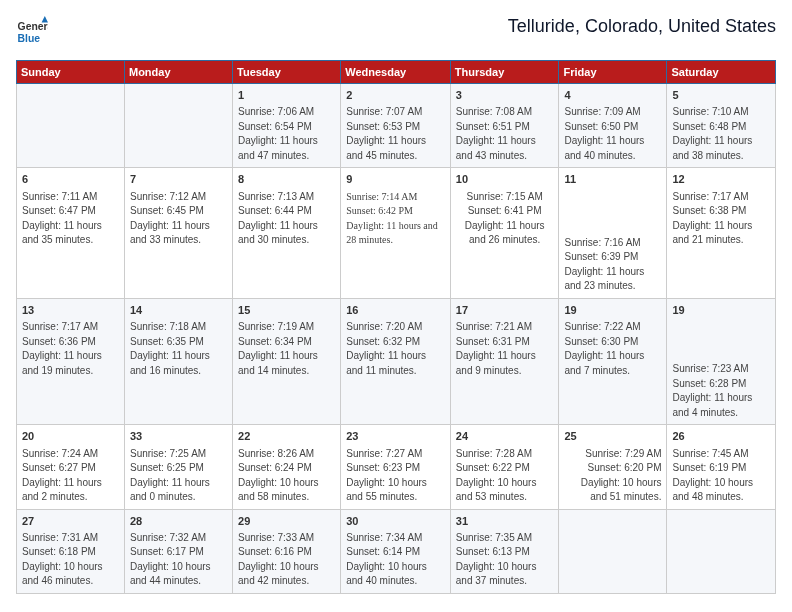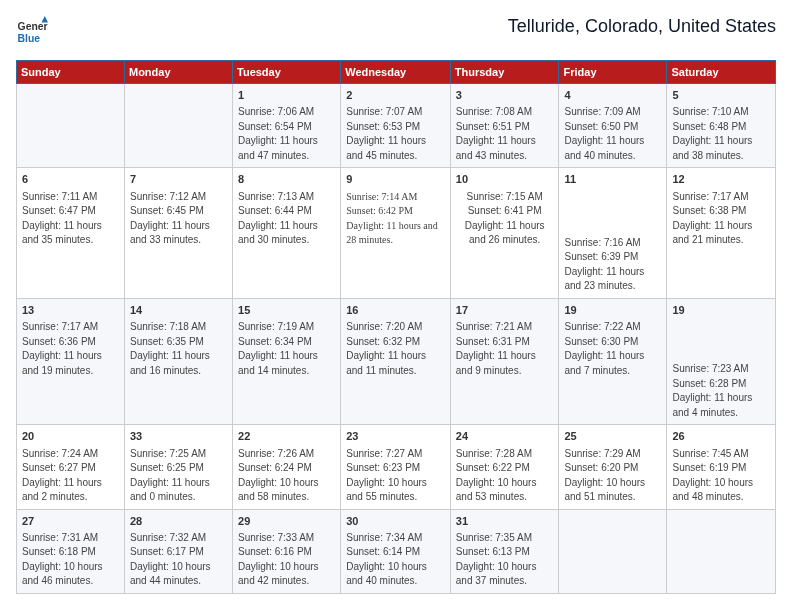--- a/index.html
+++ b/index.html
@@ -240,39 +240,39 @@
 Daylight: 11 hours and 2 minutes.</div>
         </td>
         <td>
           <div class="day-number">33</div>
           <div class="day-info" style="white-space: pre-line;">Sunrise: 7:25 AM
 Sunset: 6:25 PM
 Daylight: 11 hours and 0 minutes.</div>
         </td>
         <td>
           <div class="day-number">22</div>
-          <div class="day-info" style="white-space: pre-line;">Sunrise: 7:26 AM
+          <div class="day-info" style="white-space: pre-line;">Sunrise: 8:26 AM
 Sunset: 6:24 PM
 Daylight: 10 hours and 58 minutes.</div>
         </td>
         <td>
           <div class="day-number">23</div>
           <div class="day-info" style="white-space: pre-line;">Sunrise: 7:27 AM
 Sunset: 6:23 PM
 Daylight: 10 hours and 55 minutes.</div>
         </td>
         <td>
           <div class="day-number">24</div>
           <div class="day-info" style="white-space: pre-line;">Sunrise: 7:28 AM
 Sunset: 6:22 PM
 Daylight: 10 hours and 53 minutes.</div>
         </td>
         <td>
           <div class="day-number">25</div>
-          <div class="day-info" style="white-space: pre-line;">Sunrise: 7:29 AM
+          <div class="day-info" style="white-space: pre-line; text-align: right;">Sunrise: 7:29 AM
 Sunset: 6:20 PM
 Daylight: 10 hours and 51 minutes.</div>
         </td>
         <td>
           <div class="day-number">26</div>
           <div class="day-info" style="white-space: pre-line;">Sunrise: 7:45 AM
 Sunset: 6:19 PM
 Daylight: 10 hours and 48 minutes.</div>
         </td>
       </tr>

